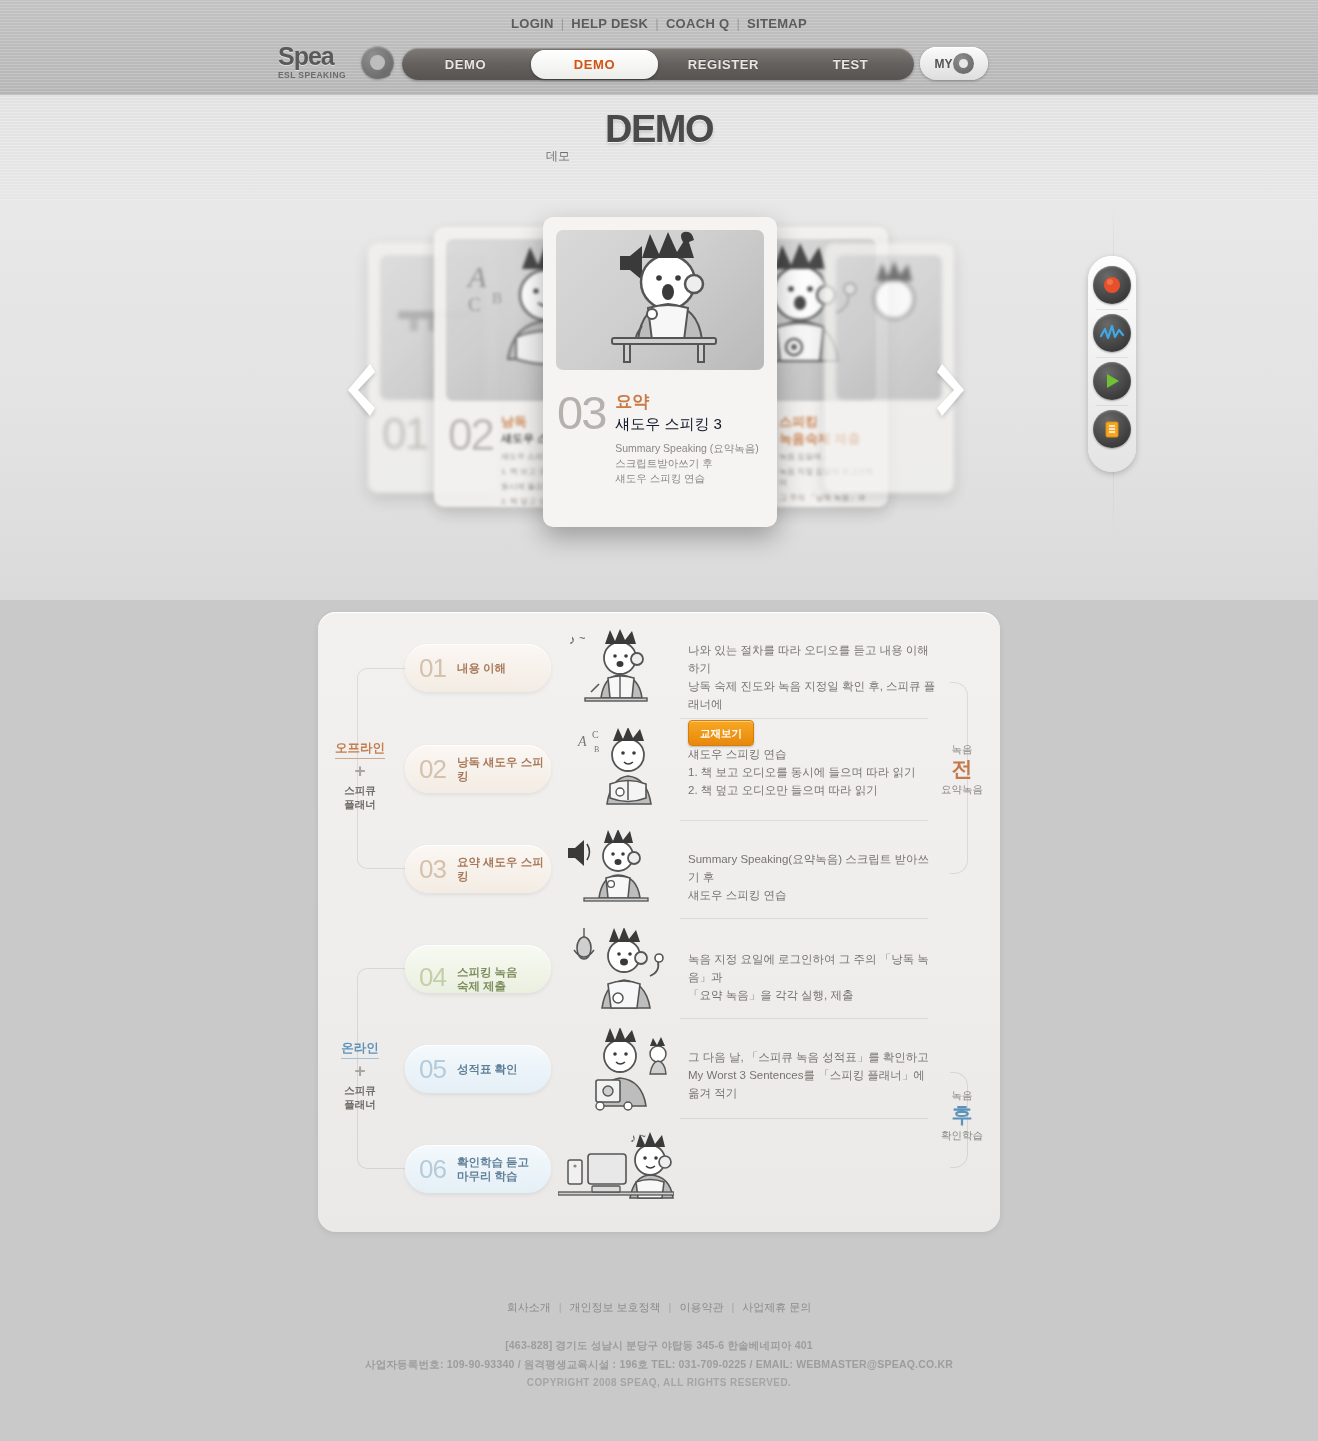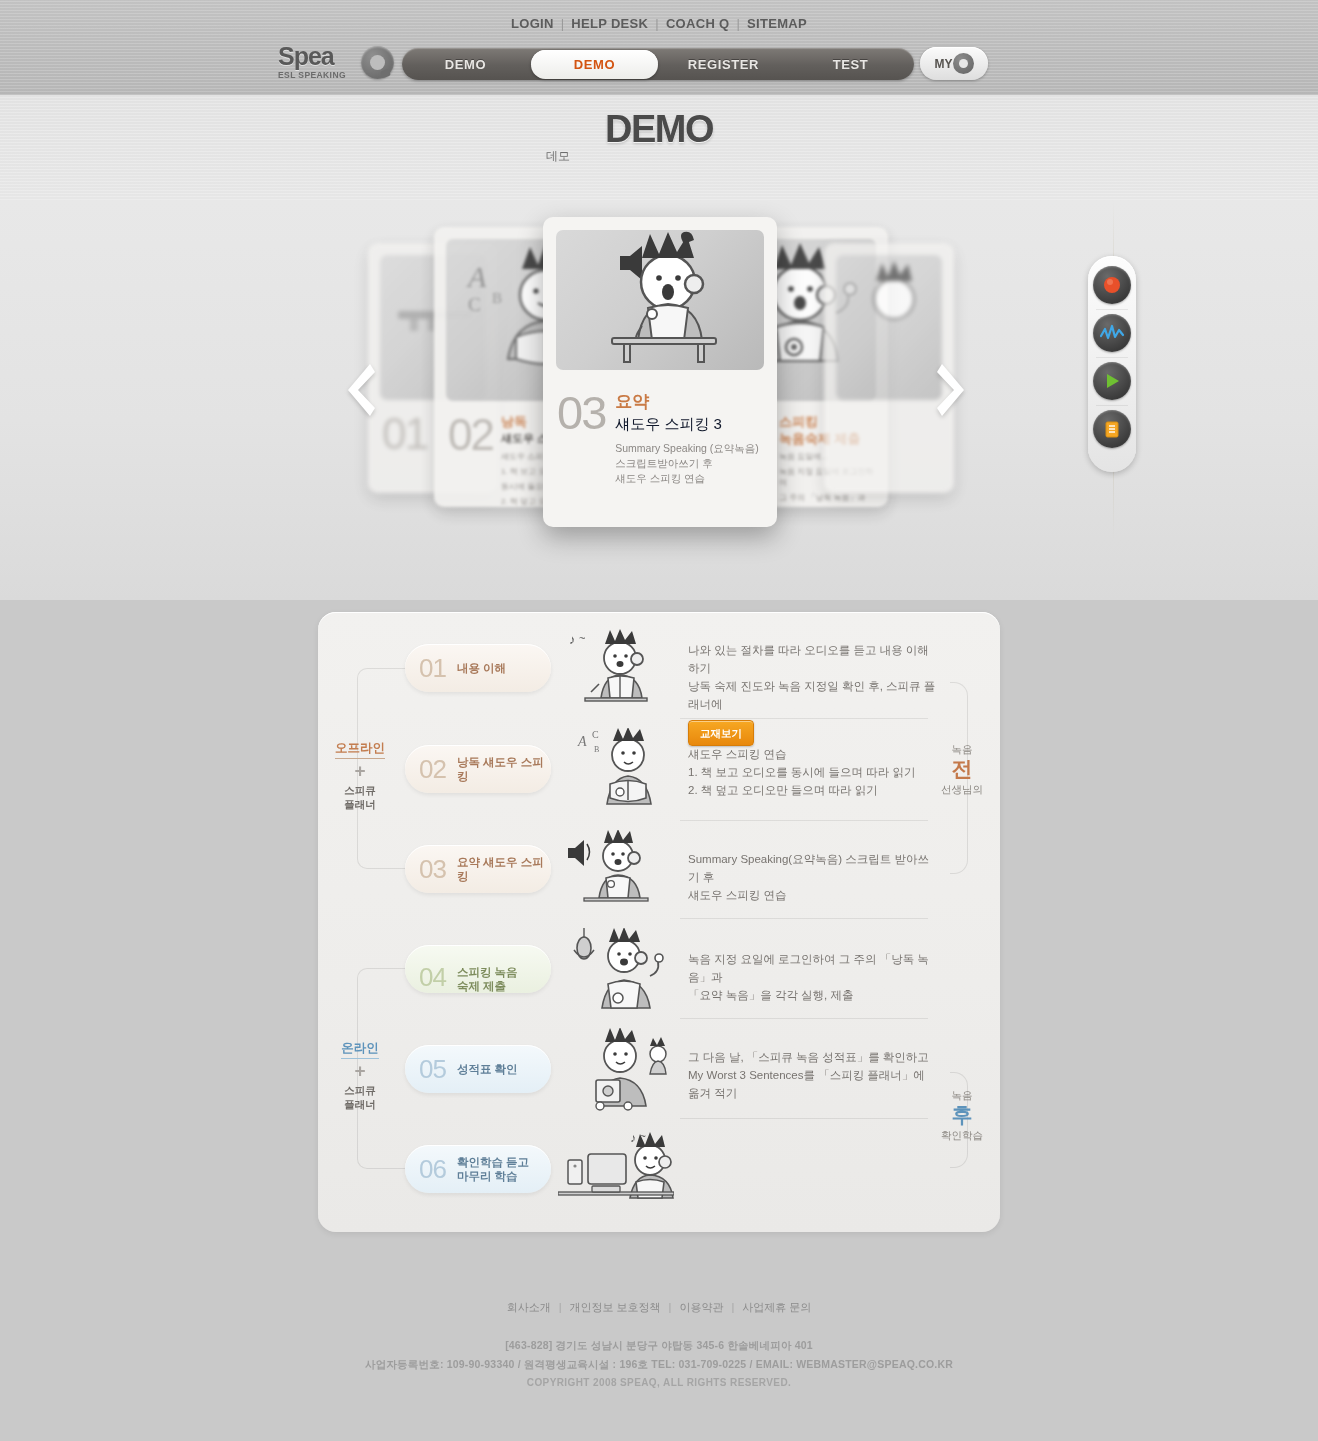--- a/index.html
+++ b/index.html
@@ -458,21 +458,21 @@
   <div class="grouplabel gl-on" style="left:327px;top:1038px;">
     <div class="gl-top">온라인</div>
     <div class="gl-plus">+</div>
     <div class="gl-bot">스피큐</div>
     <div class="gl-bot">플래너</div>
   </div>
 
   <div class="phase ph-warm" style="left:932px;top:742px;">
     <div class="ph-s">녹음</div>
     <div class="ph-b">전</div>
-    <div class="ph-s">선생님의</div>
+    <div class="ph-s">요약녹음</div>
   </div>
   <div class="phase ph-blue" style="left:932px;top:1088px;">
     <div class="ph-s">녹음</div>
     <div class="ph-b">후</div>
     <div class="ph-s">확인학습</div>
   </div>
 
   <div class="pill pill-warm" style="left:405px;top:644px;">
     <span class="pn">01</span>
     <span class="pl">내용 이해</span>

